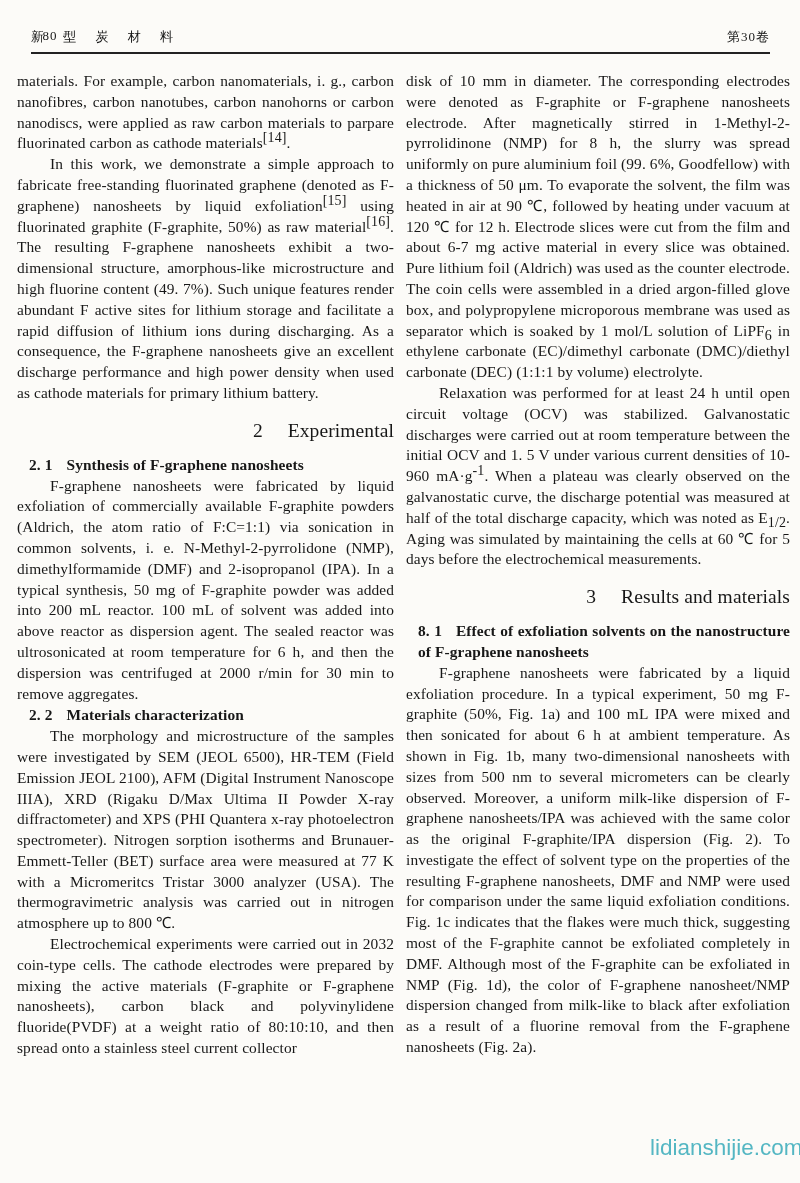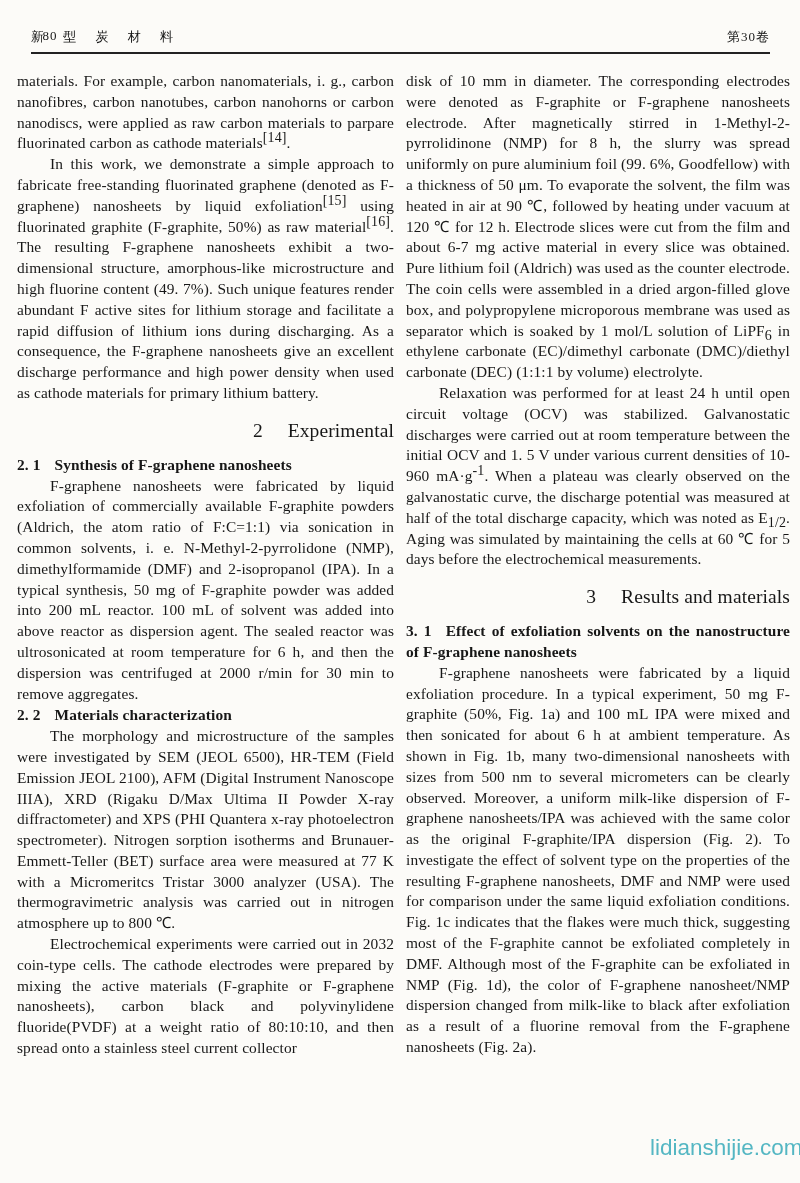--- a/index.html
+++ b/index.html
@@ -45,21 +45,21 @@
     font-size: 19.5px; font-weight: 400;
     line-height: 26px;
     margin: 14px 0 11px 0;
     text-align: right;
   }
   .sec-h .num { margin-right: 25px; }
 
   .sub-h {
     font-size: 15.4px; font-weight: 700;
     line-height: 20.8px;
-    margin: 1px 0 0 0;
+    margin: 1px 0 0 12px;
     text-align: justify;
   }
   .sub-h .num { margin-right: 14px; }
 
   
   #wm {
     position: absolute; left: 650px; top: 1135px;
     font-family: "Liberation Sans", sans-serif;
     font-size: 22.5px;
     opacity: 0.8;
@@ -82,17 +82,17 @@
     <h3 class="sub-h"><span class="num">2. 1</span>Synthesis of F-graphene nanosheets</h3>
     <p class="para indent">F-graphene nanosheets were fabricated by liquid exfoliation of commercially available F-graphite powders (Aldrich, the atom ratio of F:C=1:1) via sonication in common solvents, i. e. N-Methyl-2-pyrrolidone (NMP), dimethylformamide (DMF) and 2-isopropanol (IPA). In a typical synthesis, 50 mg of F-graphite powder was added into 200 mL reactor. 100 mL of solvent was added into above reactor as dispersion agent. The sealed reactor was ultrosonicated at room temperature for 6 h, and then the dispersion was centrifuged at 2000 r/min for 30 min to remove aggregates.</p>
     <h3 class="sub-h"><span class="num">2. 2</span>Materials characterization</h3>
     <p class="para indent">The morphology and microstructure of the samples were investigated by SEM (JEOL 6500), HR-TEM (Field Emission JEOL 2100), AFM (Digital Instrument Nanoscope IIIA), XRD (Rigaku D/Max Ultima II Powder X-ray diffractometer) and XPS (PHI Quantera x-ray photoelectron spectrometer). Nitrogen sorption isotherms and Brunauer-Emmett-Teller (BET) surface area were measured at 77 K with a Micromeritcs Tristar 3000 analyzer (USA). The thermogravimetric analysis was carried out in nitrogen atmosphere up to 800 ℃.</p>
     <p class="para indent">Electrochemical experiments were carried out in 2032 coin-type cells. The cathode electrodes were prepared by mixing the active materials (F-graphite or F-graphene nanosheets), carbon black and polyvinylidene fluoride(PVDF) at a weight ratio of 80:10:10, and then spread onto a stainless steel current collector</p>
   </div>
 <div id="col-right" class="col">
     <p class="para">disk of 10 mm in diameter. The corresponding electrodes were denoted as F-graphite or F-graphene nanosheets electrode. After magnetically stirred in 1-Methyl-2-pyrrolidinone (NMP) for 8 h, the slurry was spread uniformly on pure aluminium foil (99. 6%, Goodfellow) with a thickness of 50 μm. To evaporate the solvent, the film was heated in air at 90 ℃, followed by heating under vacuum at 120 ℃ for 12 h. Electrode slices were cut from the film and about 6-7 mg active material in every slice was obtained. Pure lithium foil (Aldrich) was used as the counter electrode. The coin cells were assembled in a dried argon-filled glove box, and polypropylene microporous membrane was used as separator which is soaked by 1 mol/L solution of LiPF<sub>6</sub> in ethylene carbonate (EC)/dimethyl carbonate (DMC)/diethyl carbonate (DEC) (1:1:1 by volume) electrolyte.</p>
     <p class="para indent">Relaxation was performed for at least 24 h until open circuit voltage (OCV) was stabilized. Galvanostatic discharges were carried out at room temperature between the initial OCV and 1. 5 V under various current densities of 10-960 mA·g<sup>-1</sup>. When a plateau was clearly observed on the galvanostatic curve, the discharge potential was measured at half of the total discharge capacity, which was noted as E<sub>1/2</sub>. Aging was simulated by maintaining the cells at 60 ℃ for 5 days before the electrochemical measurements.</p>
     <h2 class="sec-h"><span class="num">3</span><span>Results and materials</span></h2>
-    <h3 class="sub-h"><span class="num">3. 1</span>Effect of exfoliation solvents on the nanostructure of F-graphene nanosheets</h3>
+    <h3 class="sub-h"><span class="num">8. 1</span>Effect of exfoliation solvents on the nanostructure of F-graphene nanosheets</h3>
     <p class="para indent">F-graphene nanosheets were fabricated by a liquid exfoliation procedure. In a typical experiment, 50 mg F-graphite (50%, Fig. 1a) and 100 mL IPA were mixed and then sonicated for about 6 h at ambient temperature. As shown in Fig. 1b, many two-dimensional nanosheets with sizes from 500 nm to several micrometers can be clearly observed. Moreover, a uniform milk-like dispersion of F-graphene nanosheets/IPA was achieved with the same color as the original F-graphite/IPA dispersion (Fig. 2). To investigate the effect of solvent type on the properties of the resulting F-graphene nanosheets, DMF and NMP were used for comparison under the same liquid exfoliation conditions. Fig. 1c indicates that the flakes were much thick, suggesting most of the F-graphite cannot be exfoliated completely in DMF. Although most of the F-graphite can be exfoliated in NMP (Fig. 1d), the color of F-graphene nanosheet/NMP dispersion changed from milk-like to black after exfoliation as a result of a fluorine removal from the F-graphene nanosheets (Fig. 2a).</p>
   </div>
 
 <div id="wm" style="color: rgb(43, 166, 182);">lidianshijie.com</div>
 
 </body></html>

